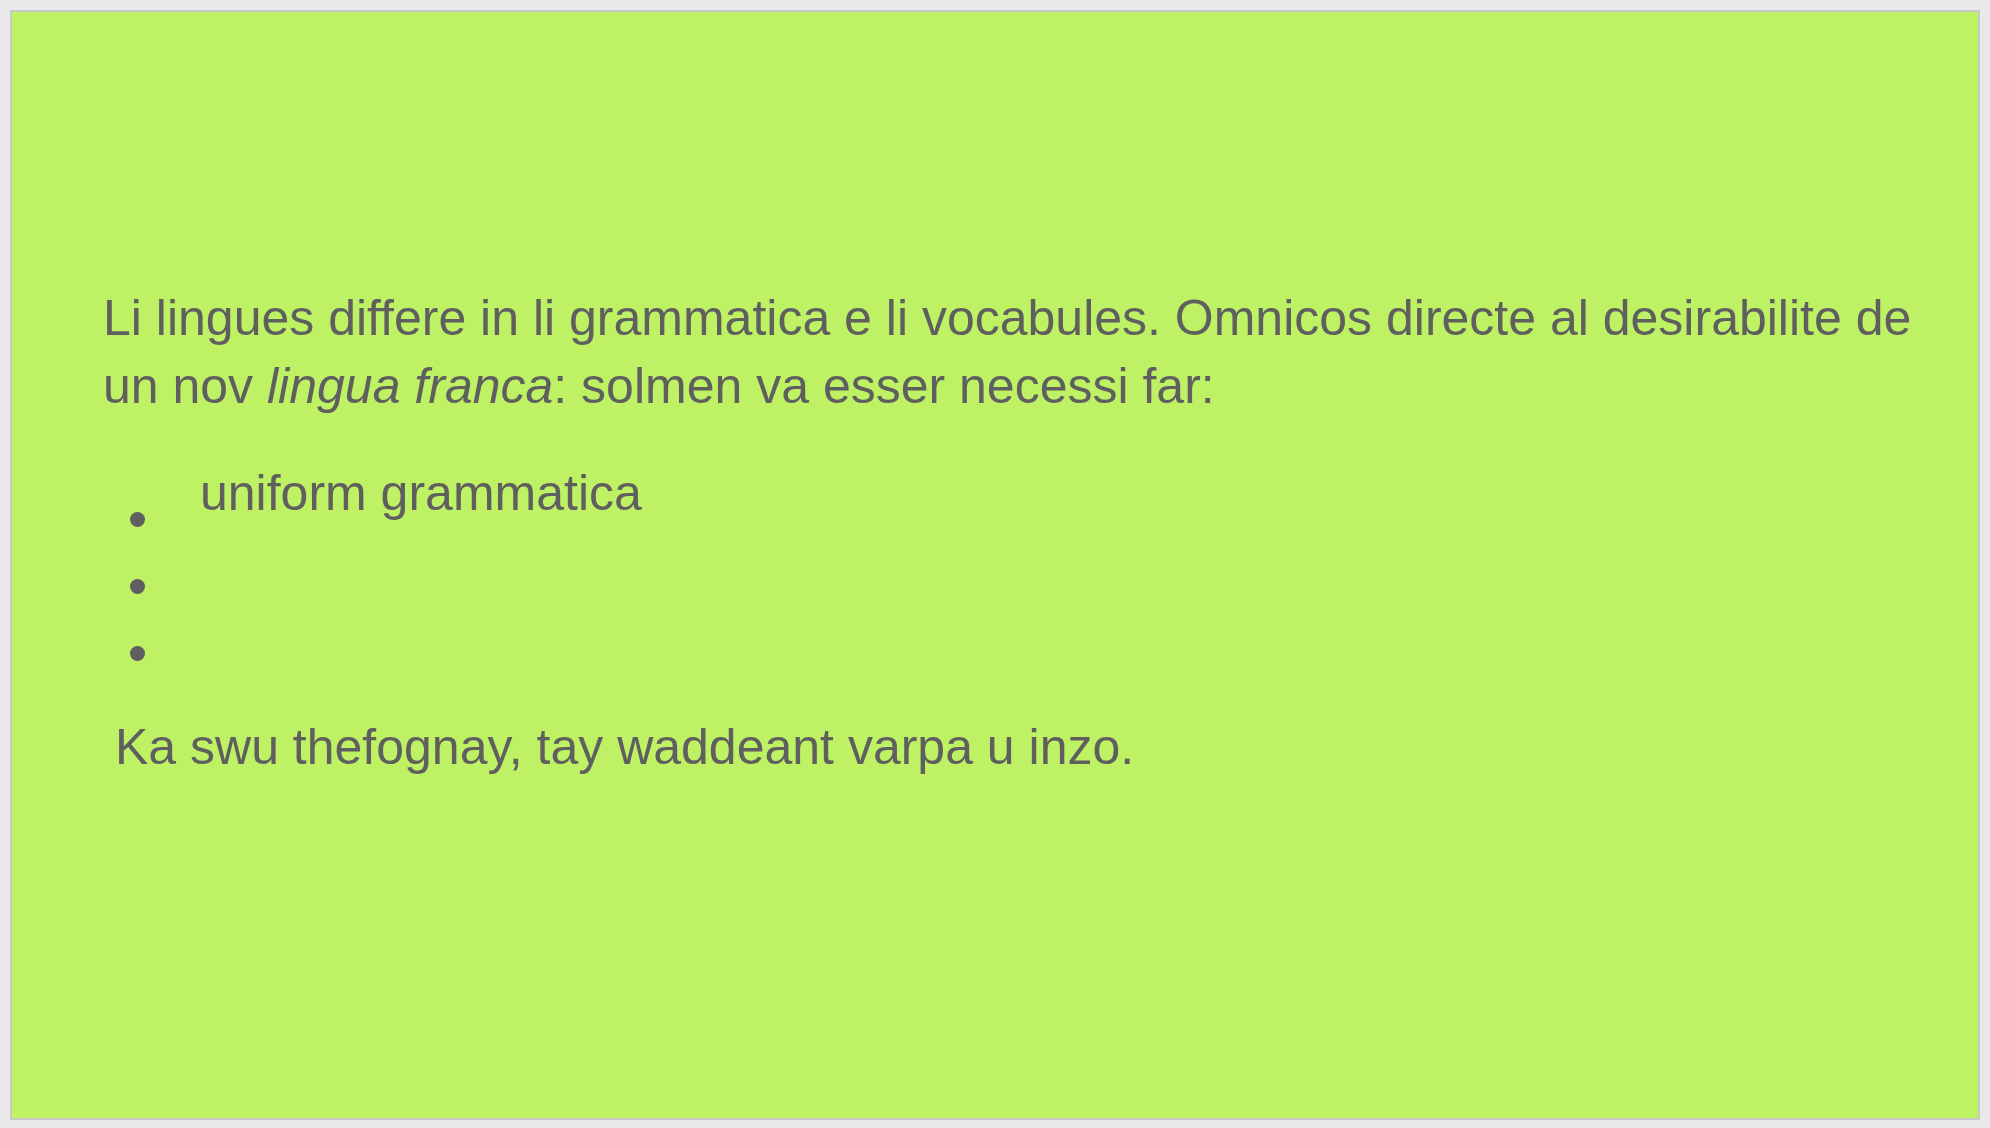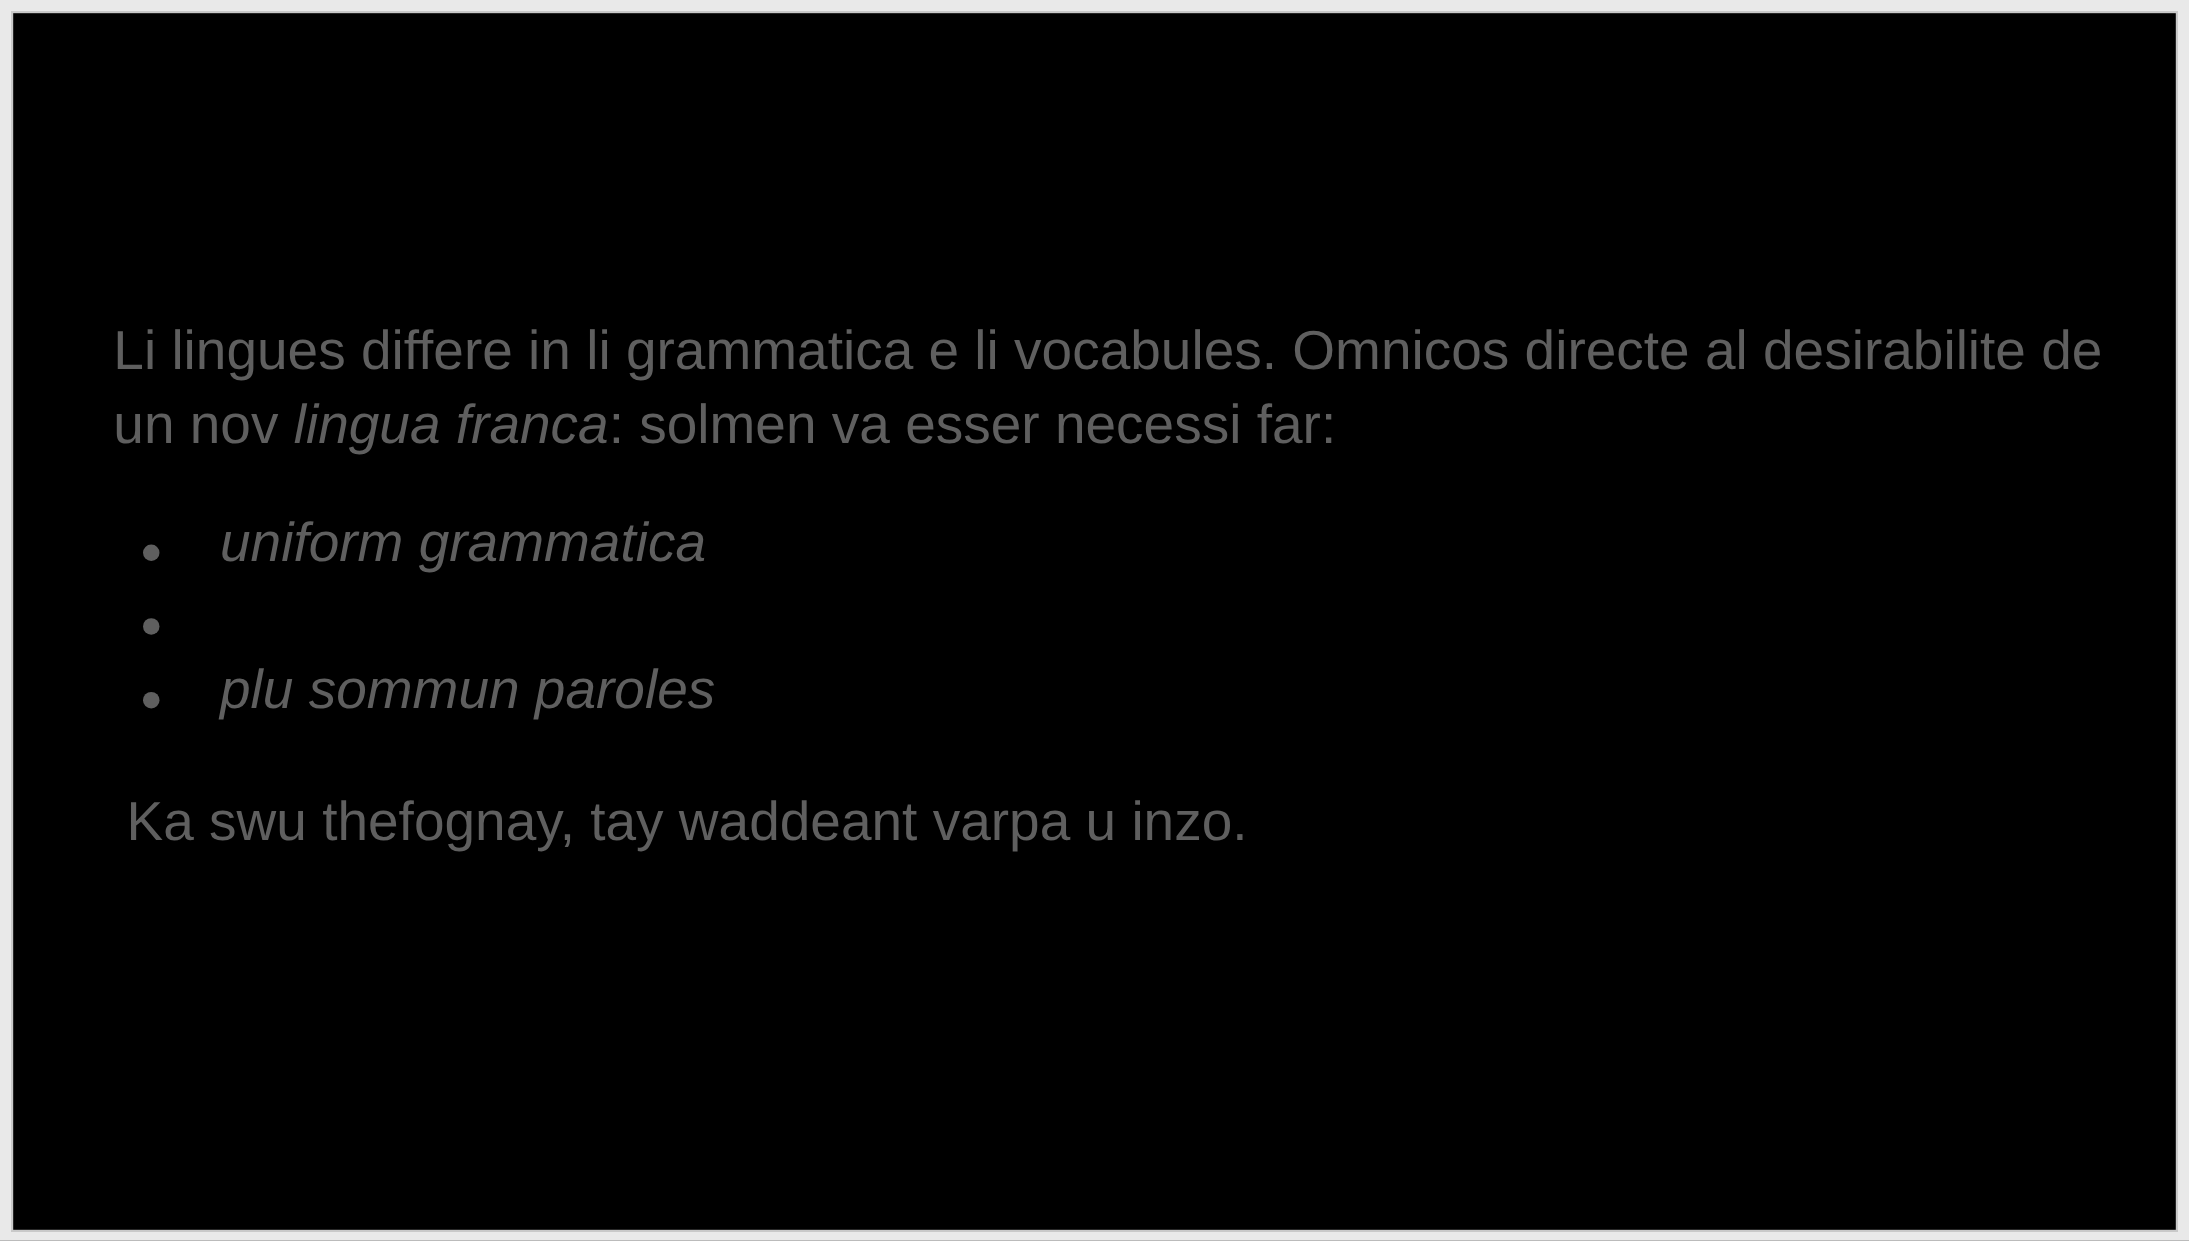--- a/index.html
+++ b/index.html
@@ -9,45 +9,44 @@
     font-family: "Liberation Sans", sans-serif;
     overflow: hidden;
   }
   .stage {
     position: relative;
     width: 1990px; height: 1128px;
   }
   .slide {
     position: absolute;
     left: 10px; top: 10px; right: 10px; bottom: 8px;
-    background: #000000;
+    background: #bef264;
     border: 2px solid #c9c9c9;
     box-sizing: border-box;
   }
   .text-block {
     position: absolute;
     left: 91px; top: 272px;
     width: 1840px;
     color: #5f5f5f;
     font-size: 50px;
     line-height: 68px;
   }
   p.para { margin: 0; }
   p.para em { font-style: italic; }
   ul.bullets {
     list-style: none;
     margin: 40px 0 0 0;
     padding: 0;
   }
   li.bullet-item {
     display: flex;
-    align-items: flex-start;
+    align-items: flex-end;
     height: 67px;
     line-height: 67px;
-    font-style: italic;
   }
   .dot {
     flex: 0 0 15px;
     width: 15px; height: 15px;
     border-radius: 50%;
     background: #5f5f5f;
     margin: 35px 55px 0 27px;
   }
   p.closing { margin: 52px 0 0 12px; }
 </style>
@@ -63,21 +62,20 @@
       <ul class="bullets">
         <li class="bullet-item">
           <span class="dot"></span>
           <span class="bullet-text">uniform grammatica</span>
         </li>
         <li class="bullet-item">
           <span class="dot"></span>
         </li>
         <li class="bullet-item">
           <span class="dot"></span>
-          <span class="bullet-text">plu sommun paroles</span>
         </li>
       </ul>
 
       <p class="para closing">Ka swu thefognay, tay waddeant varpa u inzo.</p>
 
     </div>
   </div>
 </div>
 
 </body></html>

